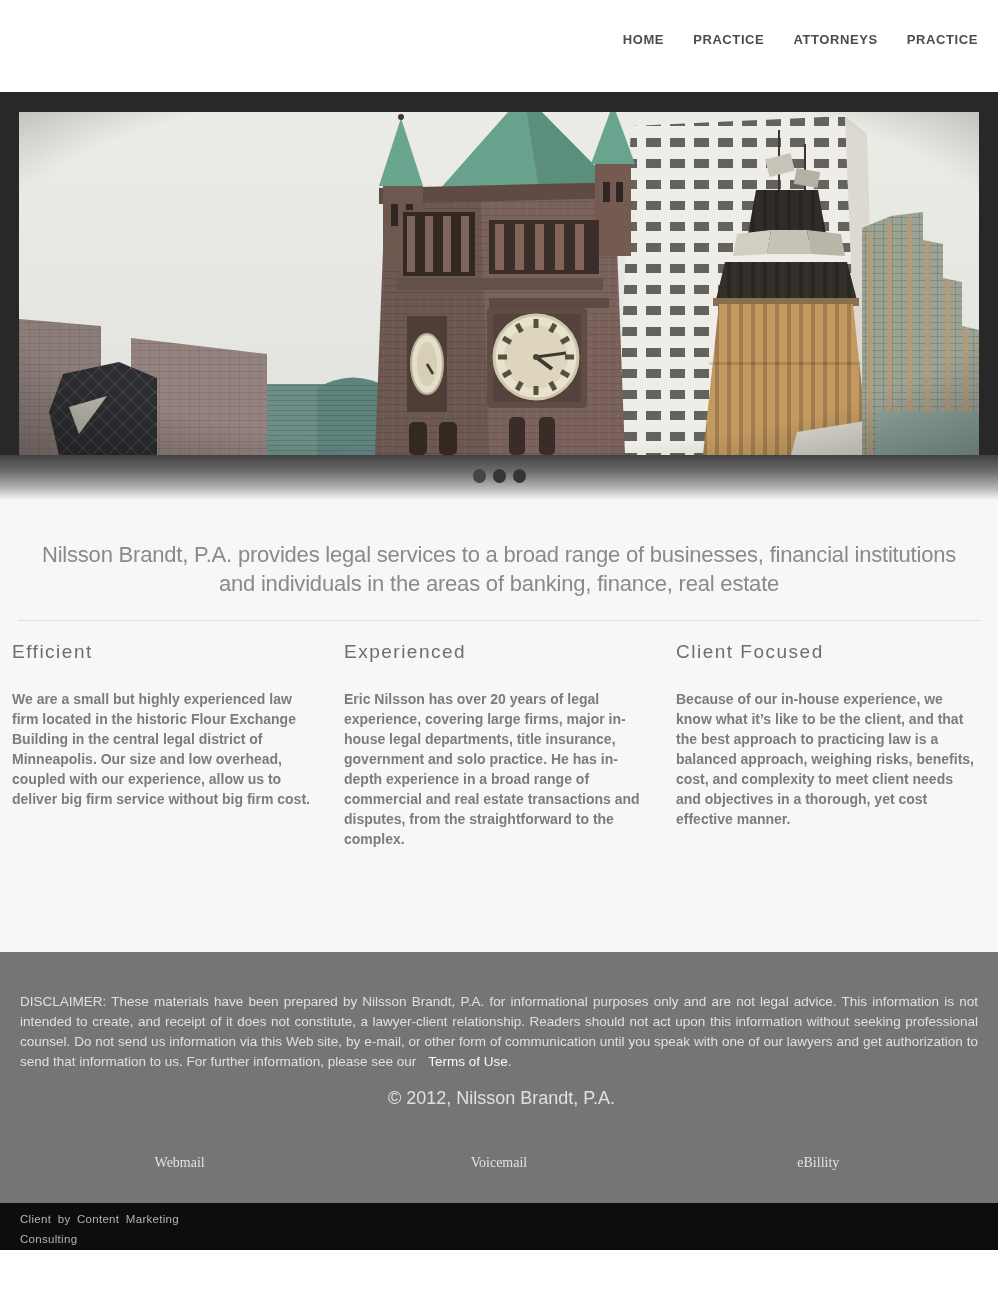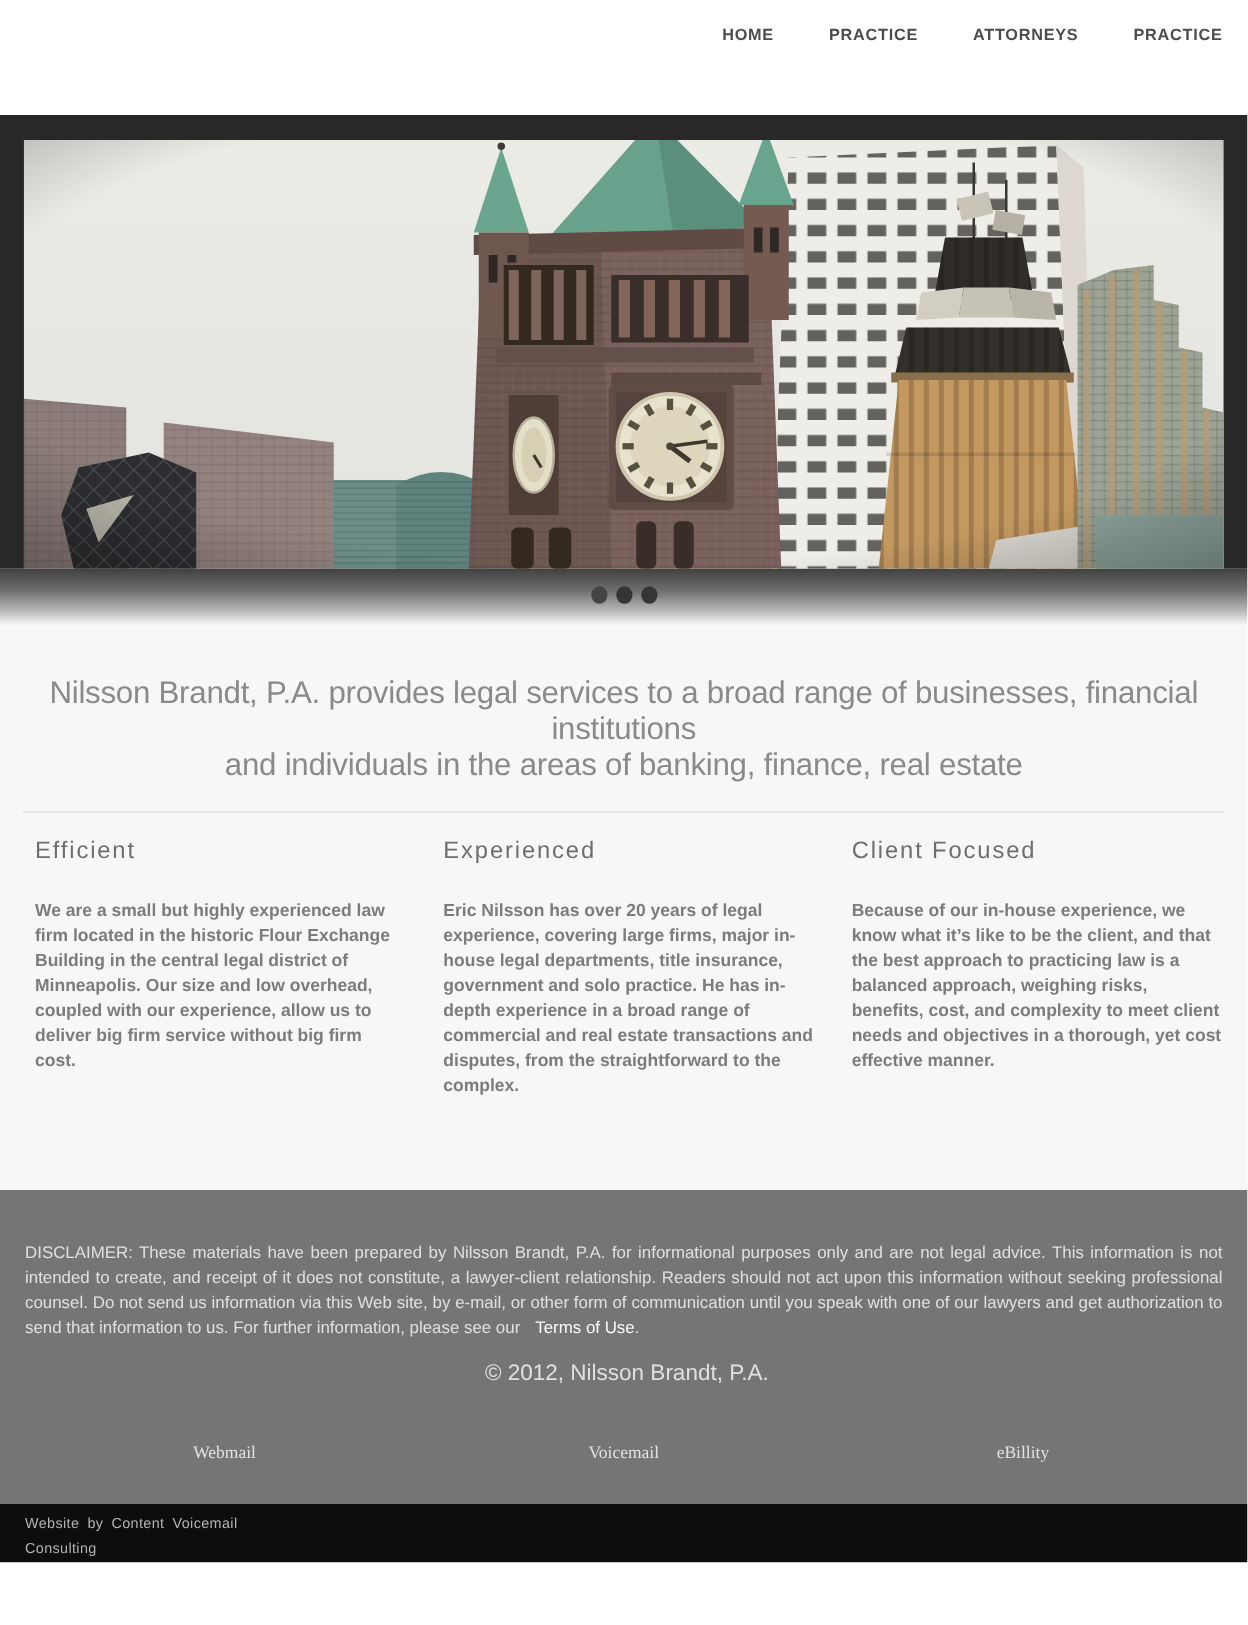--- a/index.html
+++ b/index.html
@@ -4,36 +4,36 @@
 <style>
   * { margin:0; padding:0; box-sizing:border-box; }
   html,body { width:998px; background:#ffffff; font-family:"Liberation Sans", sans-serif; }
 
   
   .header { position:relative; height:92px; background:#ffffff; }
   .logo { position:absolute; left:20px; top:24px; width:300px; cursor:pointer; }
   .logo-bar-top { height:5px; background:#3fb41f; }
   .logo-text { font-size:26px; line-height:38px; color:#565659; letter-spacing:1px; word-spacing:9px; white-space:nowrap; }
   .logo-bar-bottom { height:5px; background:#1a1a8c; }
-  .nav { position:absolute; right:20px; top:20px; display:flex; gap:44px;text-align:right; }
+  .nav { position:absolute; right:20px; top:32px; display:flex; gap:29px;text-align:right; }
   .nav-item { font-size:13px; font-weight:bold; letter-spacing:.6px; color:#4c4c4c; cursor:pointer; }
 
   
   .hero-band { background:#282828; padding:20px 19px 0 19px; }
   .hero-band svg { display:block; width:960px; height:343px; }
   .fade-strip { height:45px; background:linear-gradient(180deg,#414141 0%,#6e6e6e 38%,#b2b2b2 72%,#f6f6f4 100%); }
   .dots { display:flex; justify-content:center; gap:7px; padding-top:14px; }
   .dot { width:13px; height:14px; border-radius:50%; background:#353535; cursor:pointer; }
   .dot.active { background:#454545; }
 
   
   .main { background:#f7f7f5; height:452px; padding-top:40px; }
-  .tagline { text-align:center; color:#8a8a8a; font-size:25px; line-height:29px; letter-spacing:-0.2px; }
+  .tagline { text-align:center; color:#8a8a8a; font-size:22px; line-height:29px; letter-spacing:-0.2px; }
   .divider { margin:22px 18px 0 18px; border-top:1px solid #dedede; }
-  .columns { display:flex; gap:30px; padding:20px 20px 0 28px; }
+  .columns { display:flex; gap:30px; padding:20px 20px 0 12px; }
   .col { flex:1; }
   .col h2 { font-size:19px; font-weight:400; color:#6e6e6e; letter-spacing:1.5px; margin-bottom:26px; }
   .col p { font-size:14px; font-weight:bold; color:#7c7c7c; line-height:20px; }
 
   
   .footer { background:#757575; height:251px; padding:40px 20px 0 20px; }
   .disclaimer { color:#e0e0e0; font-size:13.5px; line-height:20px; text-align:justify; }
   .terms-link { color:#fbfbfb; margin-left:12px; cursor:pointer; }
   .copyright { margin-top:16px; padding-left:5px; color:#e0e0e0; font-size:18px;text-align:center; }
   .links-row { display:flex; margin-top:46px; }
@@ -257,15 +257,15 @@
   <p class="disclaimer"><span>DISCLAIMER: These materials have been prepared by Nilsson Brandt, P.A. for informational purposes only and are not legal advice. This information is not intended to create, and receipt of it does not constitute, a lawyer-client relationship. Readers should not act upon this information without seeking professional counsel. Do not send us information via this Web site, by e-mail, or other form of communication until you speak with one of our lawyers and get authorization to send that information to us. For further information, please see our</span><span class="terms-link">Terms of Use</span><span>.</span></p>
   <p class="copyright">© 2012, Nilsson Brandt, P.A.</p>
   <div class="links-row">
     <span>Webmail</span>
     <span>Voicemail</span>
     <span>eBillity</span>
   </div>
 </div>
 
 <div class="bottom-bar">
-  <div>Website by Content Voicemail</div>
+  <div>Client by Content Marketing</div>
   <div>Consulting</div>
 </div>
 
 </body></html>

